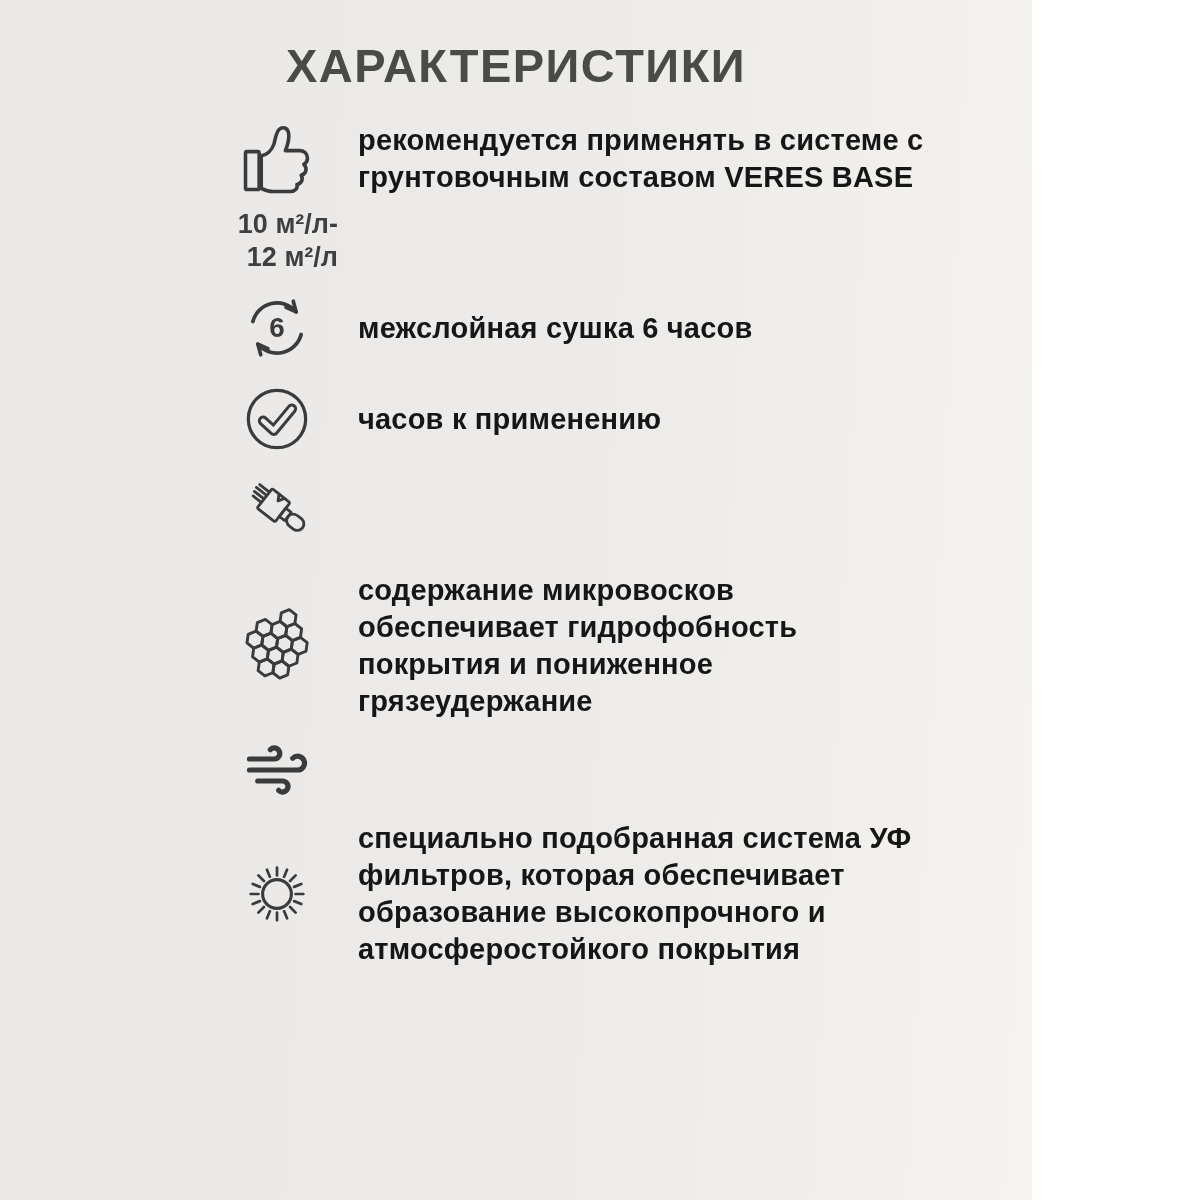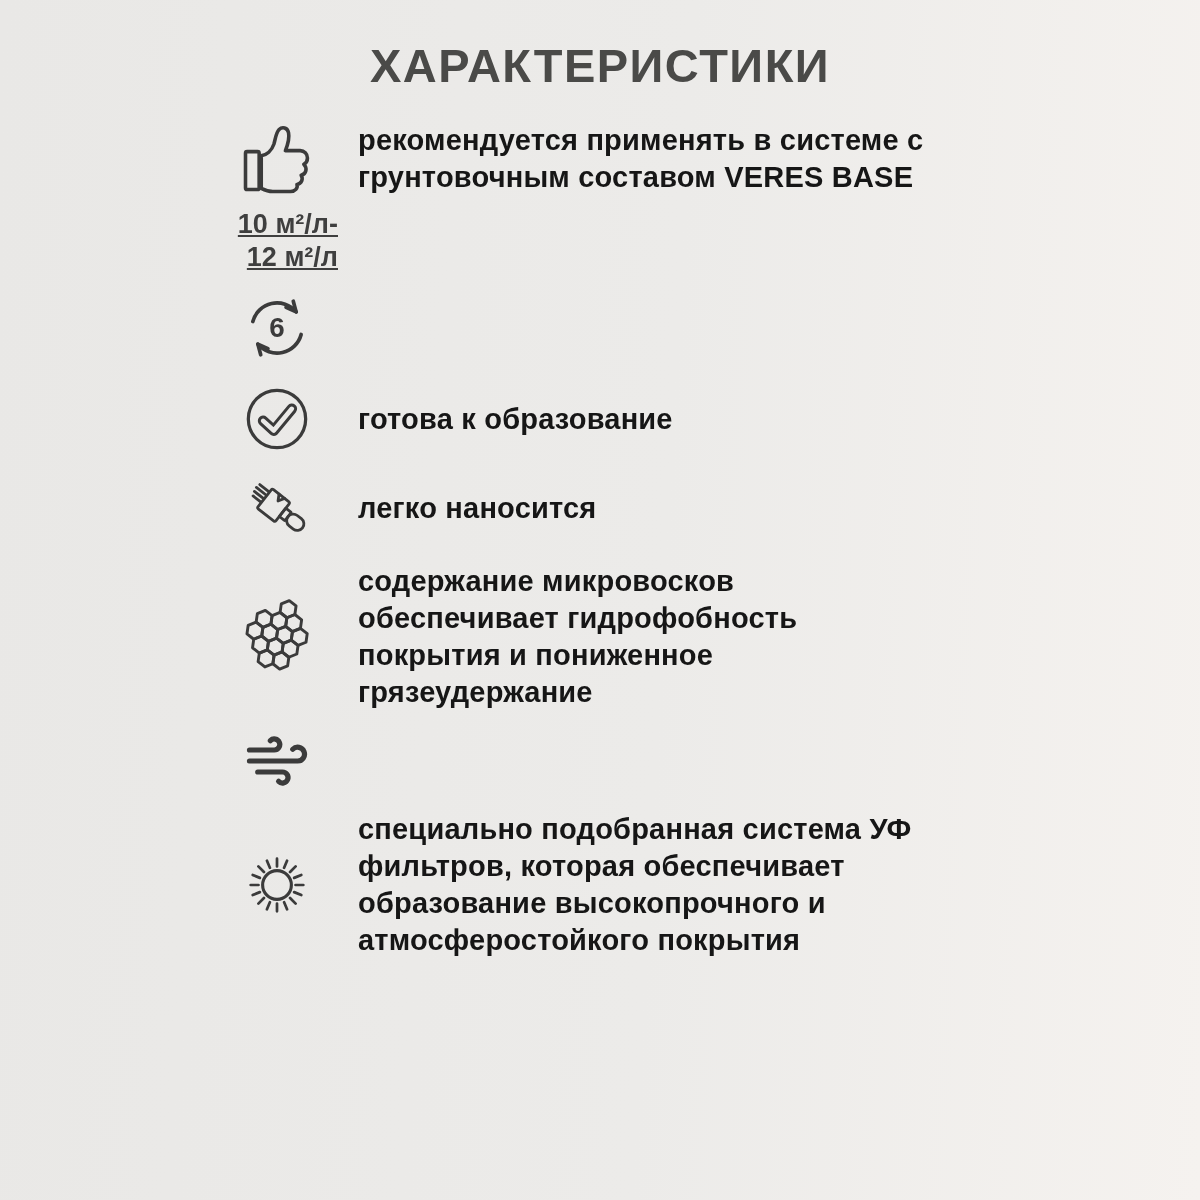--- a/index.html
+++ b/index.html
@@ -1,18 +1,18 @@
 <!DOCTYPE html>
 <html lang="ru"><head>
 <meta charset="utf-8">
 <style>
   html,body{margin:0;padding:0;}
   .canvas{
     position:relative;
-    width:1200px;height:1200px;
+    width:1032px;height:1200px;
     background:linear-gradient(93deg,#e9e8e6 0%,#ecebe9 55%,#f5f2ef 100%);
     font-family:"Liberation Sans","DejaVu Sans",sans-serif;
     overflow:hidden;
   }
   .title{
     margin:0;
     padding-top:38px;
     text-align:center;
     font-size:47px;
     font-weight:800;
@@ -43,24 +43,23 @@
   }
   .consumption{
     flex:0 0 122px;
     font-size:27px;
     font-weight:600;
     line-height:33px;
     color:#3f3f3f;
     white-space:pre-line;
     text-align:right;
     padding-right:2px;
-    text-decoration:underline;
   }
   .row-consumption{margin-top:-10px;}
-  .row-honeycomb{margin-top:3px;}
+  .row-honeycomb{margin-top:12px;}
   .icon-cell svg{display:block;stroke:#3b3b3b;fill:none;stroke-linecap:round;stroke-linejoin:round;}
   .icon-cell svg text{stroke:none;fill:#3b3b3b;font-family:"Liberation Sans","DejaVu Sans",sans-serif;}
 </style>
 </head>
 <body>
 
 <div class="canvas">
 
   <h1 class="title">ХАРАКТЕРИСТИКИ</h1>
 
@@ -85,48 +84,48 @@
     <div class="row">
       <div class="icon-cell">
         <svg width="74" height="74" viewBox="0 0 80 80" stroke-width="4">
           <path d="M13.9 33 A27 27 0 0 1 60.7 22.6"></path>
           <path d="M49.8 17.6 L60.7 22.6 L57.6 11"></path>
           <path d="M66.1 47 A27 27 0 0 1 19.3 57.4"></path>
           <path d="M30.2 62.4 L19.3 57.4 L22.4 69"></path>
           <text x="40" y="50" text-anchor="middle" font-size="30" font-weight="600">6</text>
         </svg>
       </div>
+      <div class="text-cell">межслойная сушка 6 часов</div>
     </div>
 
 
     <div class="row">
       <div class="icon-cell">
         <svg width="74" height="74" viewBox="0 0 80 80" stroke-width="3.5">
           <circle cx="40" cy="40" r="31"></circle>
           <path d="M25 42 L36.5 52.5 L56 29" stroke-width="11.5"></path>
           <path d="M25 42 L36.5 52.5 L56 29" stroke="#ebeae8" stroke-width="5"></path>
         </svg>
       </div>
-      <div class="text-cell">готова к образование</div>
+      <div class="text-cell">часов к применению</div>
     </div>
 
 
     <div class="row">
       <div class="icon-cell">
         <svg width="70" height="70" viewBox="0 0 80 80" stroke-width="3.2">
           <g transform="rotate(38 40 40)">
             <path d="M8 31 L21 31 M7 36 L21 36 M8 41 L21 41 M10 46 L21 46"></path>
             <rect x="22" y="26" width="26" height="28" rx="2"></rect>
             <path d="M32 26 L36 33 L40 26"></path>
             <rect x="48" y="34" width="8" height="12" rx="1"></rect>
             <rect x="56" y="32.5" width="21" height="15" rx="7.5"></rect>
           </g>
         </svg>
       </div>
-      <div class="text-cell">легко наносится</div>
     </div>
 
     <div class="row row-honeycomb">
       <div class="icon-cell">
         <svg width="80" height="84" viewBox="0 0 88 92" stroke-width="3.2">
           <defs>
             <polygon id="hex" points="0,-9.5 8.2,-4.75 8.2,4.75 0,9.5 -8.2,4.75 -8.2,-4.75"></polygon>
           </defs>
           <g transform="rotate(8 44 46)">
             <use href="#hex" transform="translate(51.8,14)"></use>

